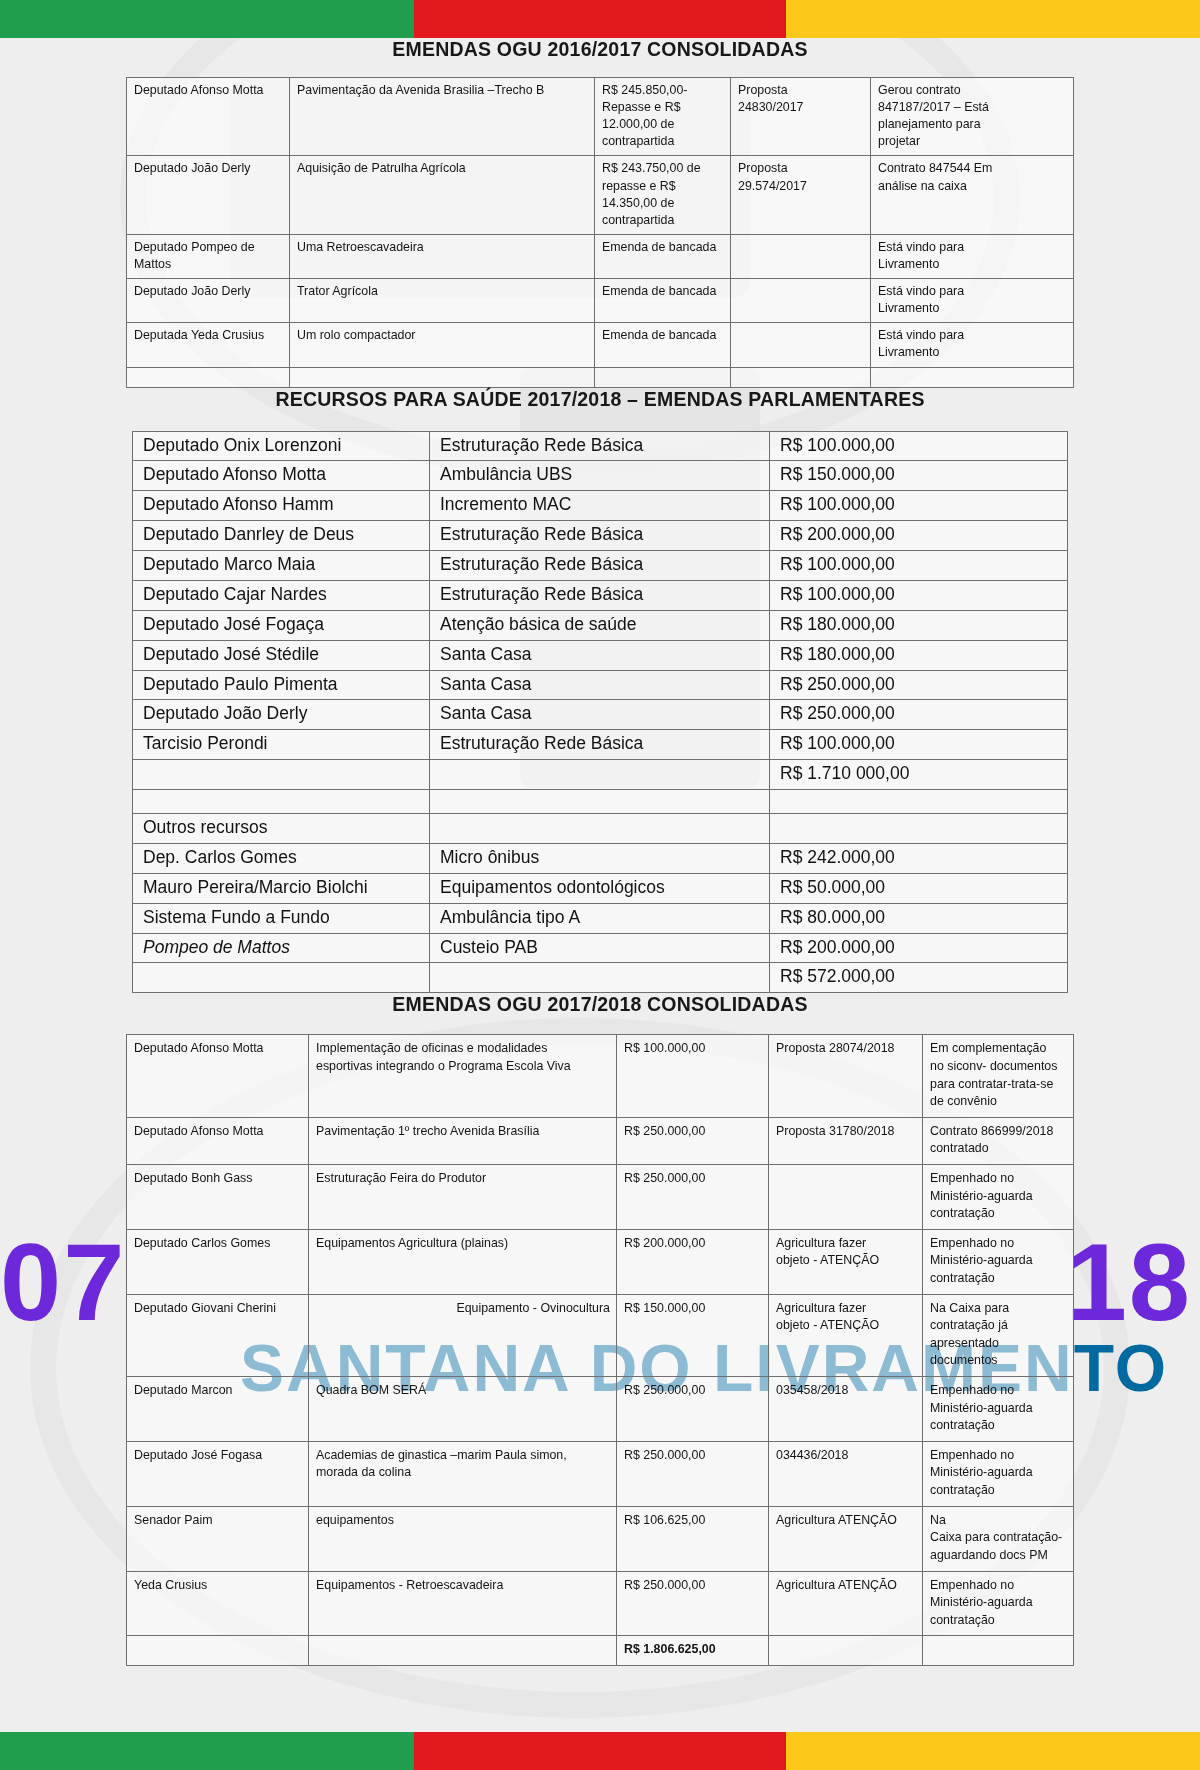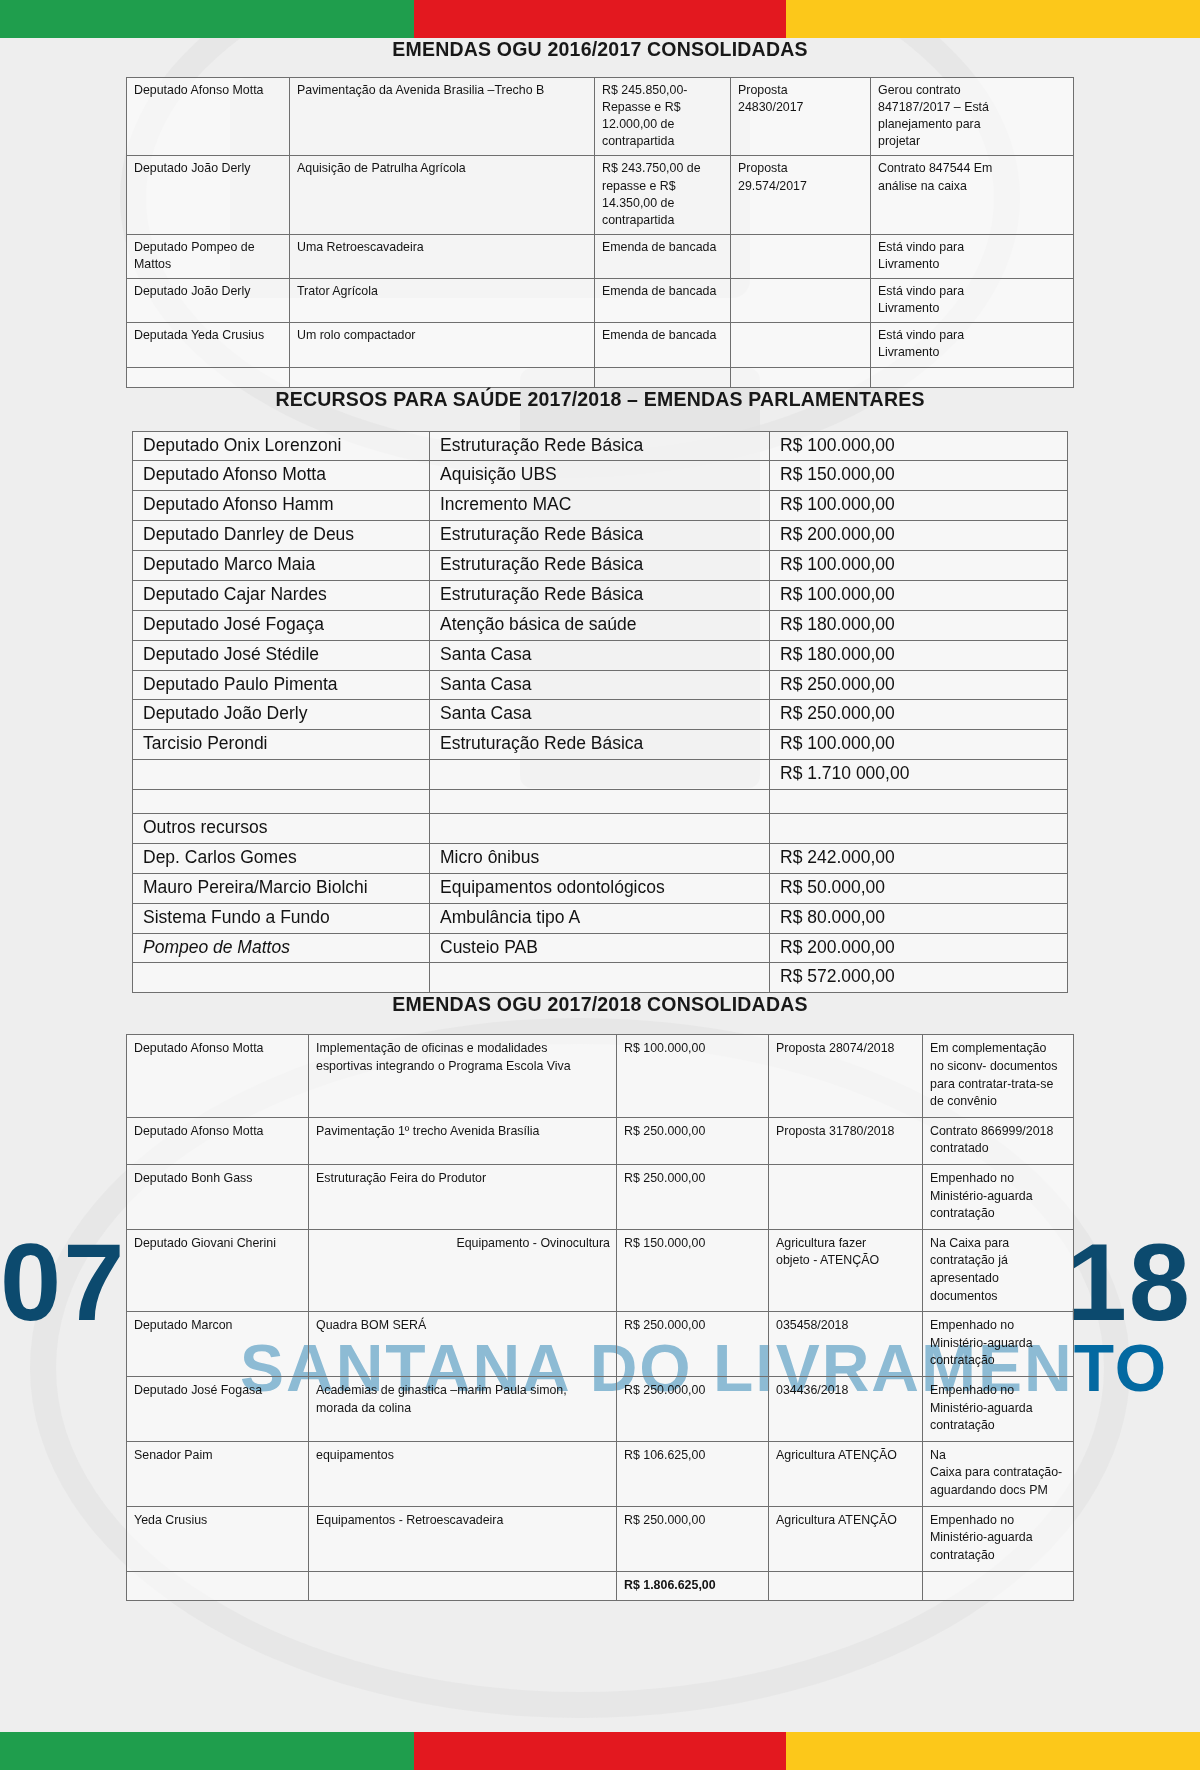--- a/index.html
+++ b/index.html
@@ -39,21 +39,21 @@
   .wm-arc {
     position: absolute;
     border: 26px solid #e4e4e4;
     border-radius: 50%;
     opacity: .7;
   }
   .wm-text {
     position: absolute;
     font-family: "Liberation Sans", sans-serif;
     font-weight: bold;
-    color: #0c4a6e;
+    color: #6d28d9;
     letter-spacing: 2px;
     user-select: none;
   }
 
   
   .page {
     position: relative;
     z-index: 3;
     padding: 38px 0 0 0;
   }
@@ -240,21 +240,21 @@
         <col class="s3">
       </colgroup>
     <tbody id="saude-body">
         <tr>
           <td style="white-space: pre-line;">Deputado Onix Lorenzoni</td>
           <td style="white-space: pre-line;">Estruturação Rede Básica</td>
           <td class="val" style="white-space: pre-line;">R$     100.000,00</td>
         </tr>
         <tr>
           <td style="white-space: pre-line;">Deputado Afonso Motta</td>
-          <td style="white-space: pre-line;">Aquisição UBS</td>
+          <td style="white-space: pre-line;">Ambulância UBS</td>
           <td class="val" style="white-space: pre-line;">R$     150.000,00</td>
         </tr>
         <tr>
           <td style="white-space: pre-line;">Deputado Afonso Hamm</td>
           <td style="white-space: pre-line;">Incremento MAC</td>
           <td class="val" style="white-space: pre-line;">R$     100.000,00</td>
         </tr>
         <tr>
           <td style="white-space: pre-line;">Deputado Danrley de Deus</td>
           <td style="white-space: pre-line;">Estruturação Rede Básica</td>
@@ -371,20 +371,30 @@
         <tr>
           <td style="white-space: pre-line;">Deputado Bonh Gass</td>
           <td style="white-space: pre-line;">Estruturação Feira do Produtor</td>
           <td class="val" style="white-space: pre-line;">R$      250.000,00</td>
           <td style="white-space: pre-line;"></td>
           <td style="white-space: pre-line;">Empenhado no
 Ministério-aguarda
 contratação</td>
         </tr>
         <tr>
+          <td style="white-space: pre-line;">Deputado Carlos Gomes</td>
+          <td style="white-space: pre-line;">Equipamentos Agricultura (plainas)</td>
+          <td class="val" style="white-space: pre-line;">R$      200.000,00</td>
+          <td style="white-space: pre-line;">Agricultura fazer
+objeto - ATENÇÃO</td>
+          <td style="white-space: pre-line;">Empenhado no
+Ministério-aguarda
+contratação</td>
+        </tr>
+        <tr>
           <td style="white-space: pre-line;">Deputado Giovani Cherini</td>
           <td style="white-space: pre-line; text-align: right;">Equipamento - Ovinocultura</td>
           <td class="val" style="white-space: pre-line;">R$      150.000,00</td>
           <td style="white-space: pre-line;">Agricultura fazer
 objeto - ATENÇÃO</td>
           <td style="white-space: pre-line;">Na Caixa para
 contratação já
 apresentado
 documentos</td>
         </tr>

